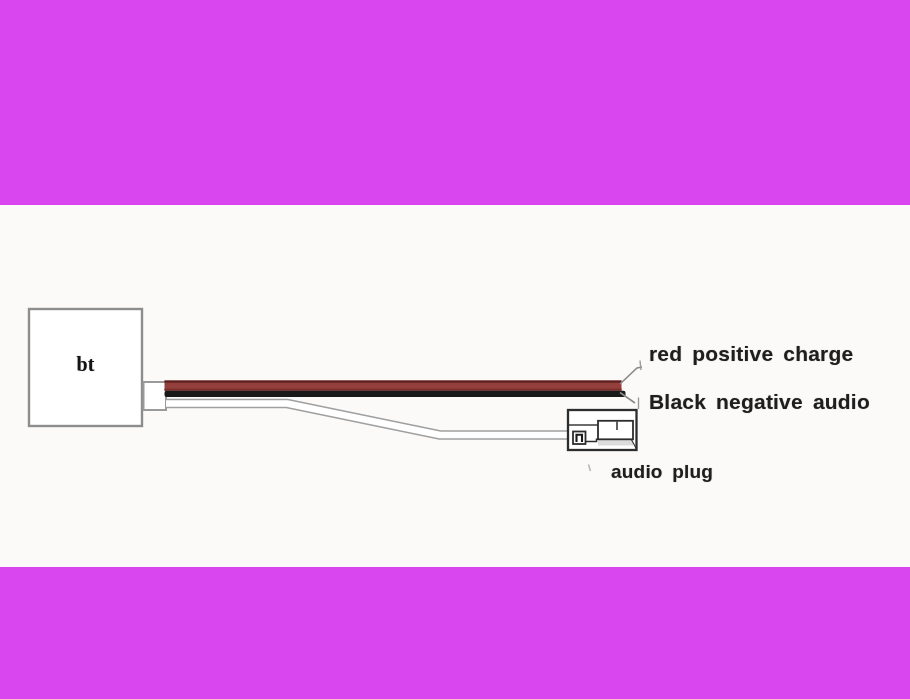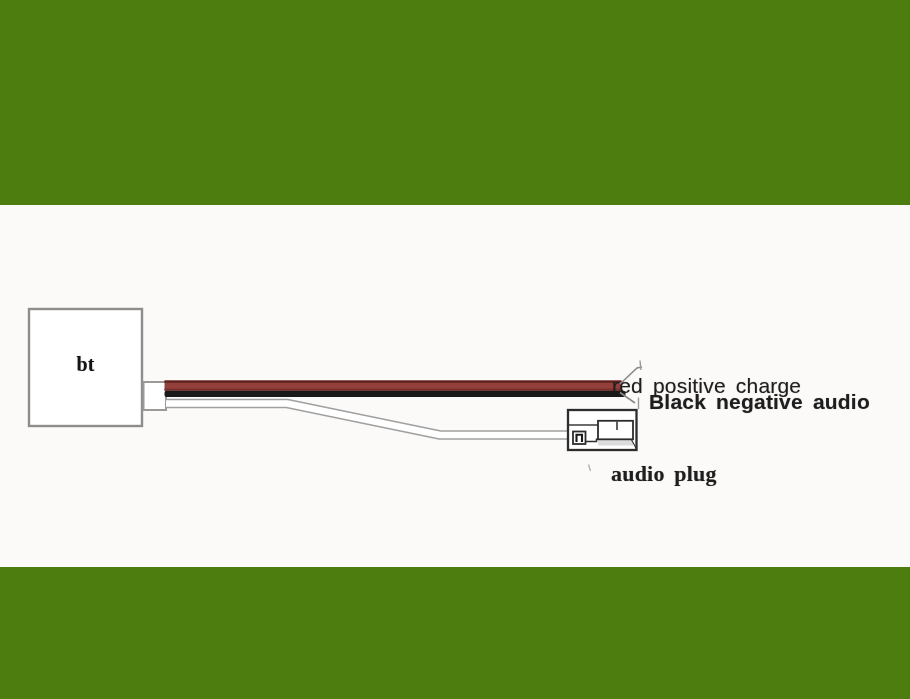--- a/index.html
+++ b/index.html
@@ -4,21 +4,21 @@
 <style>
   html, body {
     margin: 0;
     padding: 0;
     background: #ffffff;
   }
   .canvas {
     position: relative;
     width: 910px;
     height: 699px;
-    background: #4d7c0f;
+    background: #d946ef;
     overflow: hidden;
     font-family: "Liberation Sans", sans-serif;
   }
   .canvas svg {
     position: absolute;
     left: 0;
     top: 0;
   }
   .label {
     position: absolute;
@@ -35,44 +35,42 @@
     align-items: center;
     justify-content: center;
     padding-bottom: 6px;
     box-sizing: border-box;
     font-family: "Liberation Serif", serif;
     font-weight: bold;
     font-size: 20px;
     color: #141414;
   }
   .label-red {
-    left: 612px;
+    left: 649px;
     top: 342px;
     font-size: 21px;
-    font-weight: normal;
+    font-weight: bold;
     word-spacing: 4px;
     letter-spacing: 0.2px;
-    margin-top: 32px;
   }
   .label-black {
     left: 649px;
     top: 390px;
     font-size: 21px;
     font-weight: bold;
     word-spacing: 4px;
     letter-spacing: 0.2px;
   }
   .label-plug {
     left: 611px;
     top: 461px;
-    font-size: 22px;
+    font-size: 19px;
     font-weight: bold;
     word-spacing: 4px;
     letter-spacing: 0.2px;
-    font-family: Liberation Serif, serif;
   }
 </style>
 </head>
 <body>
 
 <div class="canvas">
 
   <svg width="910" height="699" viewBox="0 0 910 699">
 
     <rect x="0" y="205" width="910" height="362" fill="#fbfaf9"></rect>

